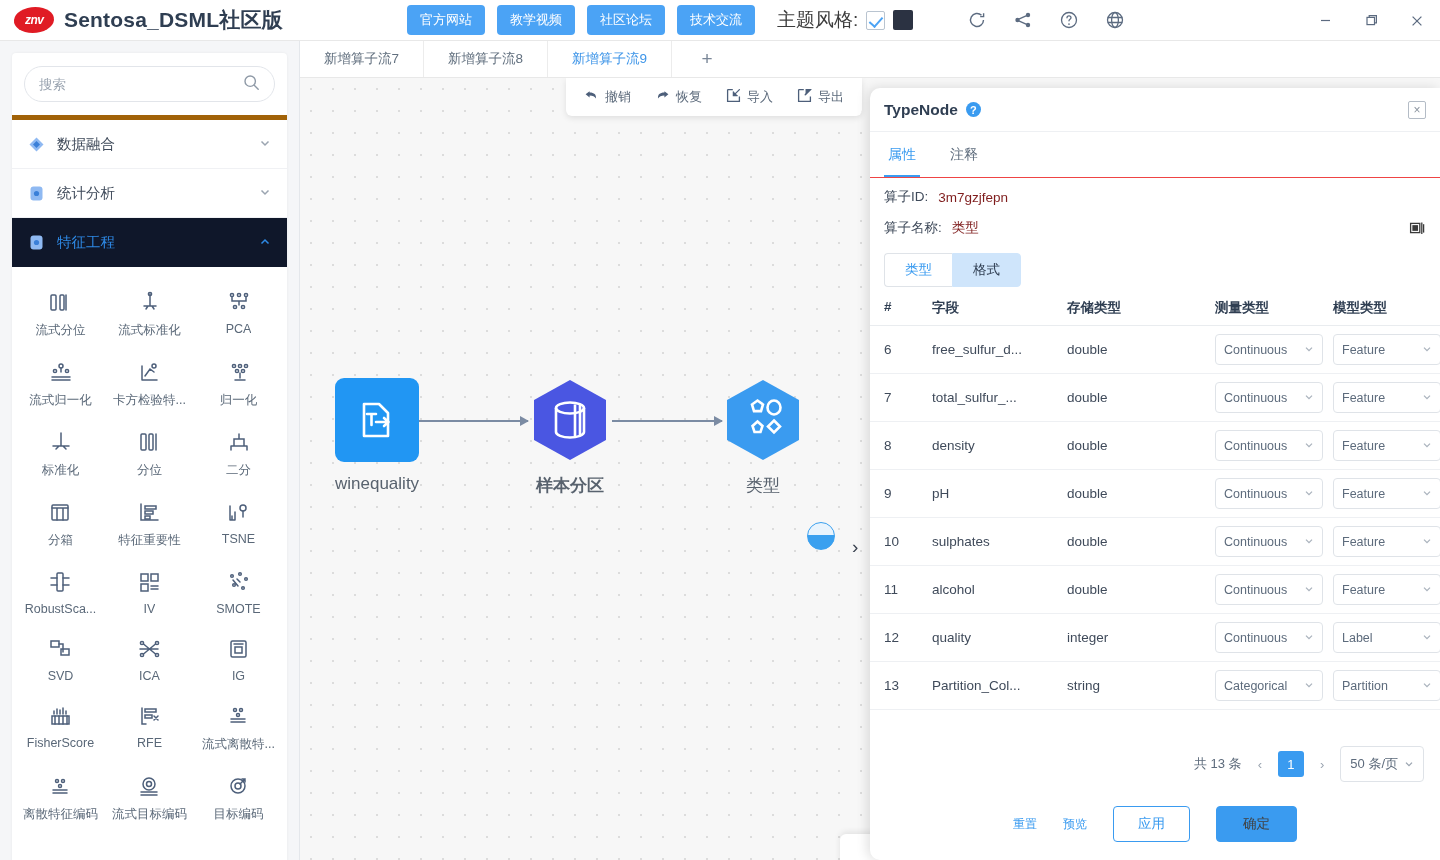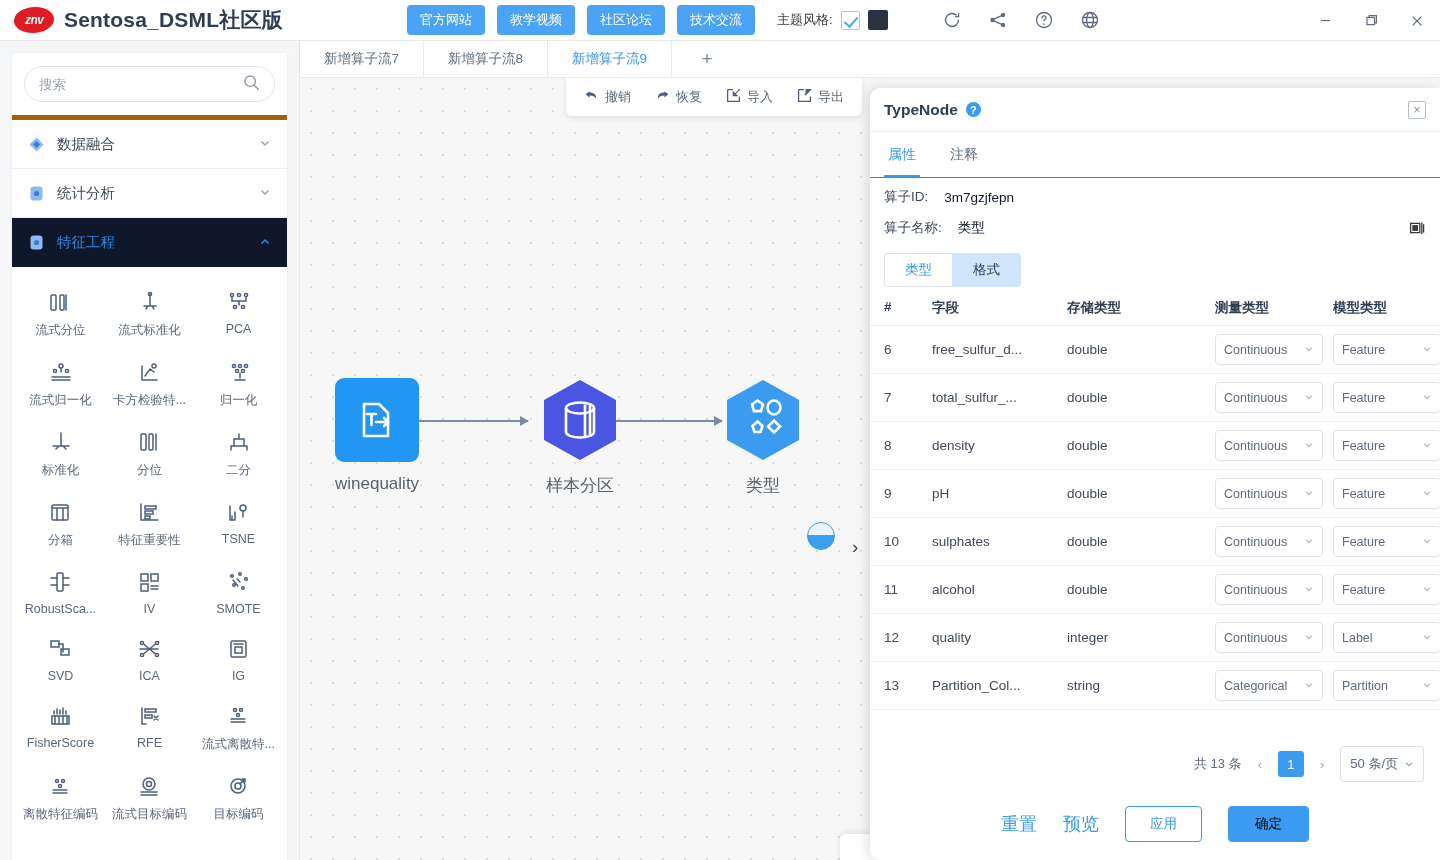--- a/index.html
+++ b/index.html
@@ -31,21 +31,21 @@
   #app-title { font-size: 21px; font-weight: bold; color: #2f3e52; letter-spacing: .2px; }
 
   .nav-btns { display: flex; gap: 12px; margin-left: 124px; }
   .nav-btn {
     background: #4ba3f5; color: #fff; border: none; border-radius: 4px;
     font-size: 13px; padding: 6px 13px; cursor: pointer;
     font-family: inherit;
   }
 
   .theme-area { display: flex; align-items: center; gap: 8px; margin-left: 22px; }
-  .theme-label { font-size: 13px; color: #3c3c3c; }
+  .theme-label { font-size: 19px; color: #3c3c3c; }
   .theme-check {
     width: 19px; height: 19px; border: 1px solid #b9c4d0; border-radius: 2px;
     background: #fff; position: relative; cursor: pointer;
   }
   .theme-check::after {
     content: ""; position: absolute; left: 5px; top: 2px;
     width: 6px; height: 11px; border: solid #4ba3f5;
     border-width: 0 2px 2px 0; transform: rotate(42deg);
   }
   .theme-swatch {
@@ -204,21 +204,21 @@
   .pp-tabs { display: flex; gap: 26px; padding: 0 14px; border-bottom: 1px solid #ef4444; }
   .pp-tab {
     font-size: 14px; color: #5d6b7c; padding: 14px 4px 11px 4px;
     cursor: pointer; border-bottom: 2px solid transparent;
   }
   .pp-tab.active { color: #3a9bf0; border-bottom-color: #3a9bf0; }
 
   .pp-body { flex: 1; display: flex; flex-direction: column; overflow: hidden; }
   .info-line { padding: 10px 14px 0 14px; font-size: 13.5px; color: #3f4a5a; display: flex; align-items: center; }
   .info-line .lbl { color: #3f4a5a; }
-  .info-line .val { margin-left: 16px; color: #0f172a; }
+  .info-line .val { margin-left: 10px; color: #7f1d1d; }
   .copy-ic { margin-left: auto; width: 17px; height: 17px; cursor: pointer; color: #444; }
 
   .sub-tabs { display: flex; padding: 16px 14px 0 14px; }
   .sub-tab {
     font-size: 13.5px; padding: 7px 20px; cursor: pointer;
     border: 1px solid #dfe3e8; border-right: none;
   }
   .sub-tab:first-child { border-radius: 4px 0 0 4px; }
   .sub-tab:last-child { border-radius: 0 4px 4px 0; border-right: 1px solid #dfe3e8; }
   .sub-tab.active { background: #fff; color: #3a9bf0; }
@@ -254,27 +254,27 @@
   }
   .pg-size {
     border: 1px solid #dfe3e8; border-radius: 4px; height: 36px; padding: 0 9px;
     display: flex; align-items: center; gap: 6px; cursor: pointer; font-size: 13px;
   }
 
   .pp-foot {
     display: flex; align-items: center; justify-content: center; gap: 26px;
     padding: 12px 0 18px 0;
   }
-  .link-btn { font-size: 18px; color: #3a9bf0; cursor: pointer; background: none; border: none; font-family: inherit; }
+  .link-btn { font-size: 12px; color: #3a9bf0; cursor: pointer; background: none; border: none; font-family: inherit; }
   .out-btn {
     font-size: 13.5px; color: #3a9bf0; background: #fff; border: 1px solid #3a9bf0;
     border-radius: 4px; padding: 8px 24px; cursor: pointer; font-family: inherit;
   }
   .fill-btn {
-    font-size: 13.5px; color: #000000; background: #3a9bf0; border: 1px solid #3a9bf0;
+    font-size: 13.5px; color: #404040; background: #3a9bf0; border: 1px solid #3a9bf0;
     border-radius: 4px; padding: 8px 26px; cursor: pointer; font-family: inherit;
   }
 
   
   .tbl-scroll::-webkit-scrollbar { width: 6px; }
   .tbl-scroll::-webkit-scrollbar-thumb { background: #c7ccd3; border-radius: 3px; }
   .tbl-scroll::-webkit-scrollbar-track { background: transparent; }
 </style>
 </head>
 <body>
@@ -721,21 +721,21 @@
       <div class="sq-shape">
         <svg width="46" height="46" viewBox="0 0 46 46" fill="none" stroke="#fff" stroke-width="2.6" stroke-linejoin="round">
           <path d="M10 7h15l9 9v23H10z"></path>
           <path d="M13 17h9M17.5 17v11" stroke-linecap="round"></path>
           <path d="M22 25h12M30 21l4.5 4-4.5 4" stroke-linecap="round"></path>
         </svg>
       </div>
       <div class="node-label">winequality</div>
     </div>
 
-    <div class="node" style="left:238px; top:300px;">
+    <div class="node" style="left:228px; top:300px;font-weight:bold;">
       <div class="node-shape">
         <svg width="84" height="84" viewBox="0 0 84 84">
           <path d="M42 2 78 22v40L42 82 6 62V22z" fill="#4a56e2"></path>
           <g fill="none" stroke="#fff" stroke-width="2.6">
             <ellipse cx="42" cy="30" rx="14" ry="5.5"></ellipse>
             <path d="M28 30v24c0 3 6.3 5.5 14 5.5s14-2.5 14-5.5V30"></path>
             <path d="M47 26.5v32M52 27v31"></path>
           </g>
         </svg>
       </div>

